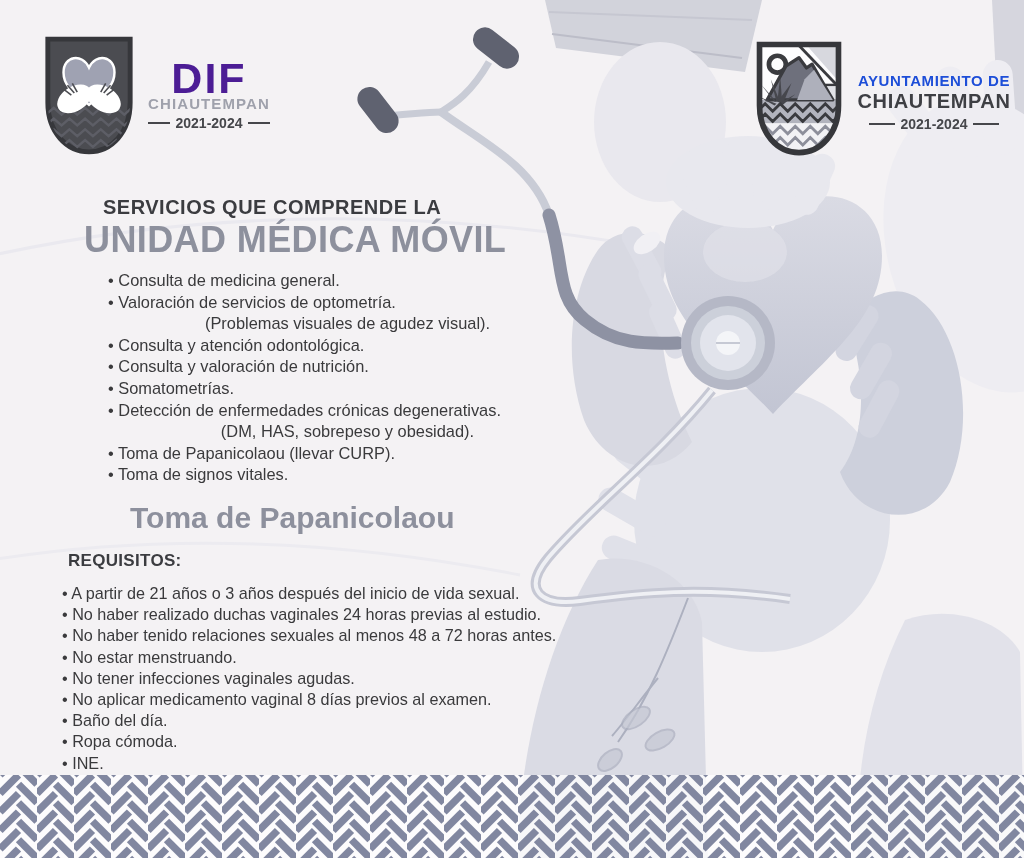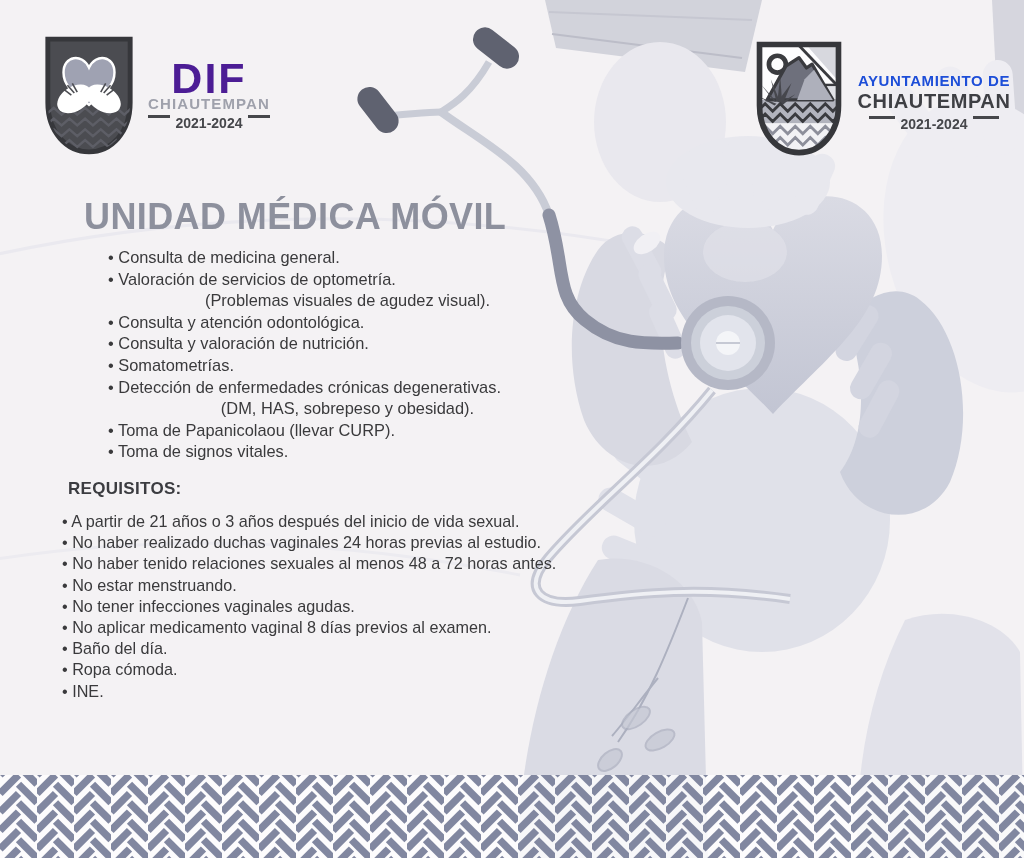--- a/index.html
+++ b/index.html
@@ -13,21 +13,21 @@
   .logo{position:absolute;display:flex;z-index:5;}
   .logo-dif{left:40px;top:36px;}
   .logo-ayto{left:752px;top:40px;}
   .logo svg{flex:0 0 auto;}
   .dif-text{margin-left:4px;margin-top:26px;width:134px;text-align:center;}
   .dif-l1{font-size:43px;font-weight:800;color:#4c1d95;letter-spacing:2px;line-height:32px;}
   .dif-l2{font-size:15px;font-weight:800;color:#9fa1ac;letter-spacing:1.1px;margin-top:1px;}
   .ayto-text{margin-left:2px;margin-top:32px;width:172px;text-align:center;}
   .ayto-l1{font-size:15px;font-weight:700;color:#1d4ed8;letter-spacing:.6px;}
   .ayto-l2{font-size:20px;font-weight:800;color:#3e3f44;letter-spacing:.6px;margin-top:1px;}
-  .date-row{display:flex;justify-content:center;gap:6px;margin-top:3px;
+  .date-row{display:flex;align-items:center;justify-content:center;gap:6px;margin-top:3px;
     font-size:14px;font-weight:700;color:#46474b;}
   .dash{width:22px;height:2.5px;background:#46474b;}
   .logo-ayto .dash{width:26px;}
   
   .content{position:absolute;left:60px;top:196px;width:520px;z-index:4;color:#3a3a3e;}
   .kicker{margin-left:43px;font-size:20px;font-weight:800;letter-spacing:.5px;color:#3b3c40;}
   .main-title{margin-left:24px;margin-top:2px;font-size:36px;font-weight:800;
     letter-spacing:.4px;color:#8d909d;line-height:38px;}
   ul{list-style:none;margin:0;padding:0;}
   .services{margin:11px 0 8px 48px;font-size:16.4px;line-height:21.6px;color:#3a3a3c;}
@@ -214,33 +214,35 @@
       <div class="ayto-l2">CHIAUTEMPAN</div>
       <div class="date-row">
         <span class="dash"></span>
         <span>2021-2024</span>
         <span class="dash"></span>
       </div>
     </div>
   </div>
 
   <div class="content">
+    <div class="kicker">SERVICIOS QUE COMPRENDE LA</div>
     <div class="main-title">UNIDAD MÉDICA MÓVIL</div>
 
     <ul class="services">
       <li><span class="t">Consulta de medicina general.</span></li>
       <li><span class="t">Valoración de servicios de optometría.</span><span class="note">(Problemas visuales de agudez visual).</span></li>
       <li><span class="t">Consulta y atención odontológica.</span></li>
       <li><span class="t">Consulta y valoración de nutrición.</span></li>
       <li><span class="t">Somatometrías.</span></li>
       <li><span class="t">Detección de enfermedades crónicas degenerativas.</span><span class="note">(DM, HAS, sobrepeso y obesidad).</span></li>
       <li><span class="t">Toma de Papanicolaou (llevar CURP).</span></li>
       <li><span class="t">Toma de signos vitales.</span></li>
     </ul>
 
+    <div class="pap-title">Toma de Papanicolaou</div>
     <div class="req-label">REQUISITOS:</div>
 
     <ul class="reqs">
       <li><span class="t">A partir de 21 años o 3 años después del inicio de vida sexual.</span></li>
       <li><span class="t">No haber realizado duchas vaginales 24 horas previas al estudio.</span></li>
       <li><span class="t">No haber tenido relaciones sexuales al menos 48 a 72 horas antes.</span></li>
       <li><span class="t">No estar menstruando.</span></li>
       <li><span class="t">No tener infecciones vaginales agudas.</span></li>
       <li><span class="t">No aplicar medicamento vaginal 8 días previos al examen.</span></li>
       <li><span class="t">Baño del día.</span></li>

